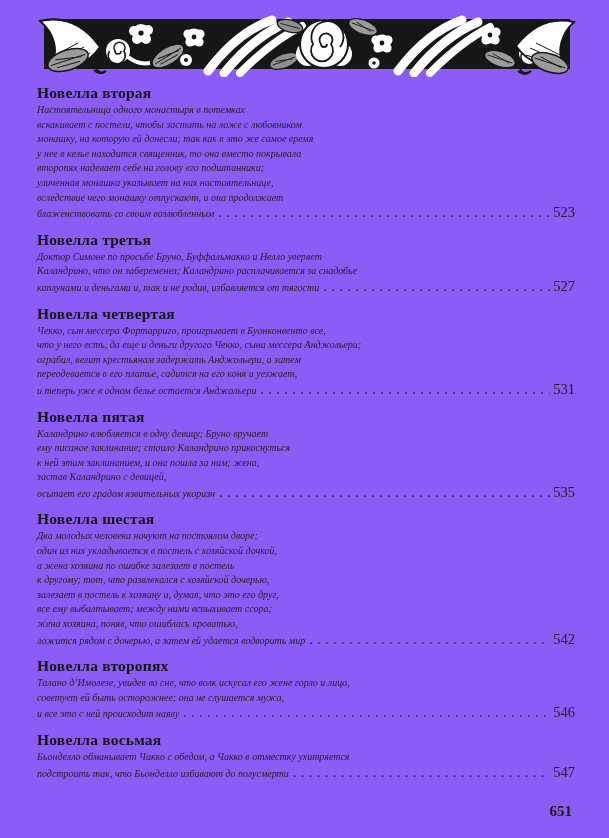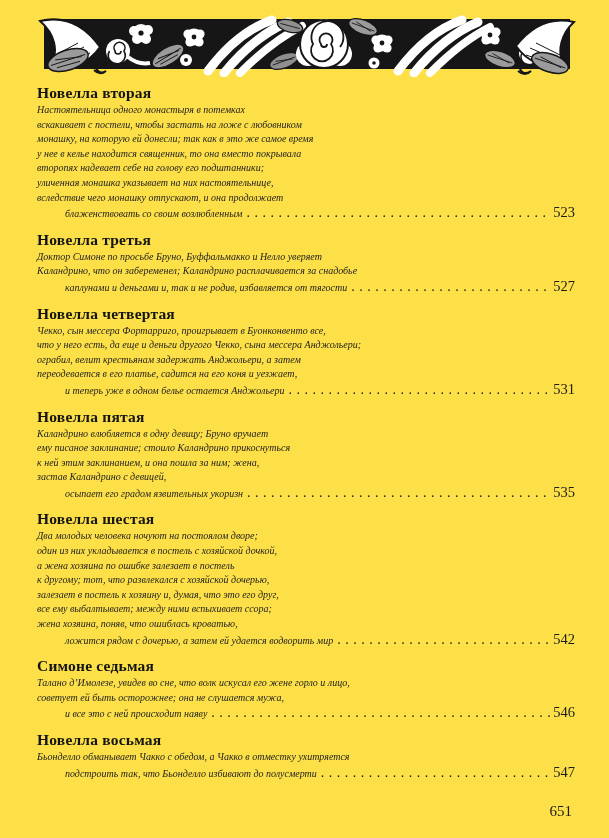--- a/index.html
+++ b/index.html
@@ -5,21 +5,21 @@
   html, body {
     margin: 0;
     padding: 0;
     background: #e8e8e6;
   }
   .page {
     position: relative;
     width: 609px;
     height: 838px;
     margin: 0 auto;
-    background: #fde047;
+    background: #8b5cf6;
     color: #1c1c1c;
     font-family: "Liberation Serif", "DejaVu Serif", serif;
     overflow: hidden;
   }
   .ornament {
     position: absolute;
     left: 38px;
     top: 13px;
     width: 538px;
     height: 64px;
@@ -48,21 +48,20 @@
     color: #222;
   }
   .last-line {
     display: flex;
     align-items: baseline;
     line-height: 14.6px;
   }
   .desc-last {
     white-space: nowrap;
     flex: 0 0 auto;
-    margin-left: 28px;
   }
   .leader {
     flex: 1 1 auto;
     overflow: hidden;
     white-space: nowrap;
     margin: 0 3px 0 4px;
     min-width: 14px;
     font-style: normal;
     font-size: 14px;
     letter-spacing: 4.5px;
@@ -77,20 +76,21 @@
     font-size: 14.5px;
     color: #1c1c1c;
   }
   .folio {
     position: absolute;
     top: 803px;
     right: 37px;
     font-size: 15px;
     font-family: "Liberation Serif", "DejaVu Serif", serif;
     color: #1a1a1a;
+    font-weight: bold;
   }
 </style>
 </head>
 <body>
 
 <div class="page">
 
   <div class="ornament">
     <svg width="538" height="64" viewBox="0 0 538 64" xmlns="http://www.w3.org/2000/svg">
 
@@ -281,21 +281,21 @@
           <div class="desc-line">жена хозяина, поняв, что ошиблась кроватью,</div>
         </div>
       <div class="last-line">
         <span class="desc-last">ложится рядом с дочерью, а затем ей удается водворить мир</span>
         <span class="leader"></span>
         <span class="pagenum">542</span>
       </div>
     </section>
 
     <section class="toc-section">
-      <h2 class="heading">Симоне седьмая</h2>
+      <h2 class="heading">Новелла второпях</h2>
       <div>
           <div class="desc-line">Талано д’Имолезе, увидев во сне, что волк искусал его жене горло и лицо,</div>
           <div class="desc-line">советует ей быть осторожнее; она не слушается мужа,</div>
         </div>
       <div class="last-line">
         <span class="desc-last">и все это с ней происходит наяву</span>
         <span class="leader"></span>
         <span class="pagenum">546</span>
       </div>
     </section>

